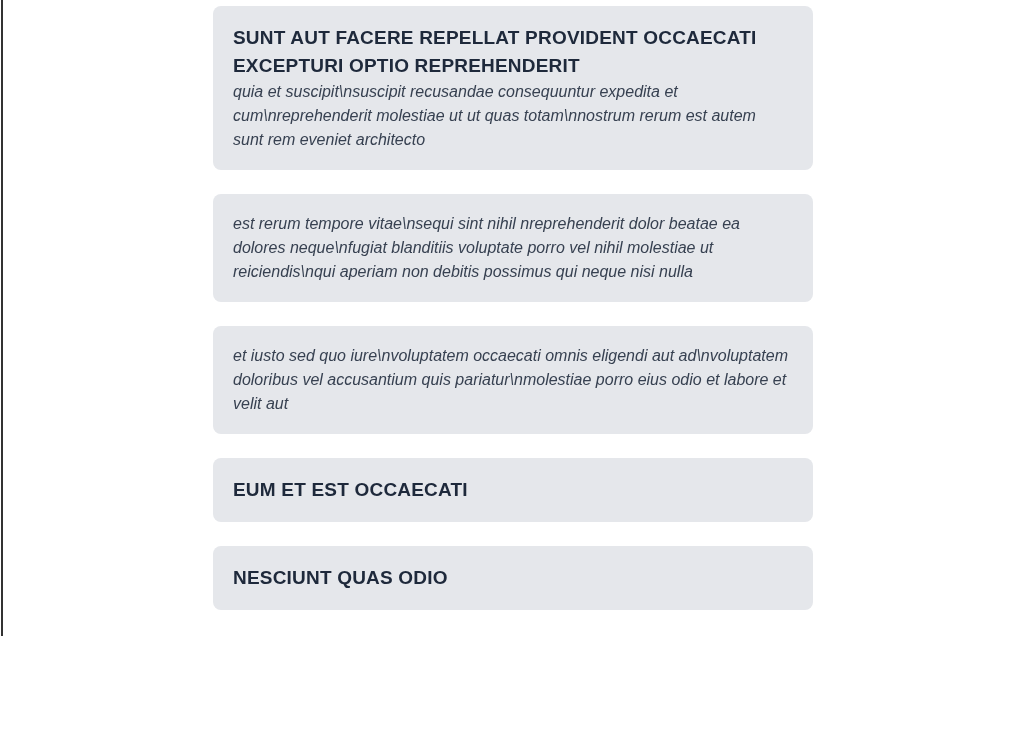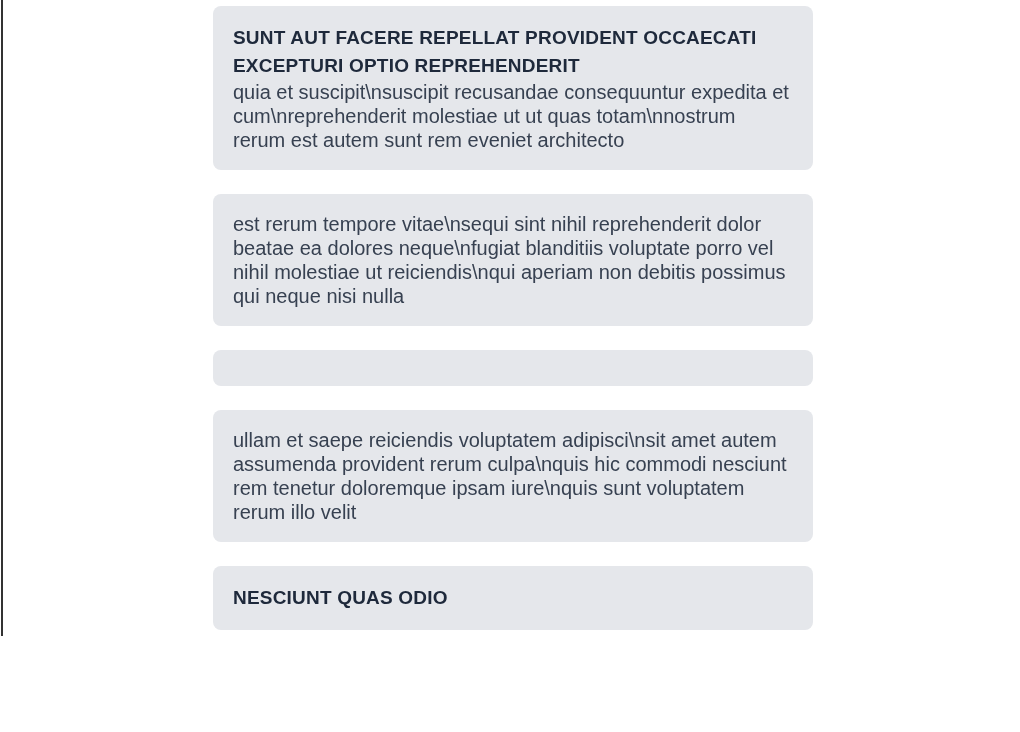--- a/index.html
+++ b/index.html
@@ -45,46 +45,48 @@
   }
   .post-title {
     font-size: 19px;
     font-weight: 700;
     line-height: 28px;
     color: var(--title-color);
     text-transform: uppercase;
     letter-spacing: 0.2px;
   }
   .post-body {
-    font-size: 20px;
+    font-size: 16px;
     font-weight: 400;
     line-height: 24px;
     color: var(--body-color);
+    font-style: italic;
   }
 </style>
 </head>
 <body>
 
 <div class="page">
   <div class="edge-line"></div>
   <div class="post-list">
   <div class="post-card">
     <div class="post-title">SUNT AUT FACERE REPELLAT PROVIDENT OCCAECATI EXCEPTURI OPTIO REPREHENDERIT</div>
     <div class="post-body">quia et suscipit\nsuscipit recusandae consequuntur expedita et cum\nreprehenderit molestiae ut ut quas totam\nnostrum rerum est autem sunt rem eveniet architecto</div>
   </div>
 
   <div class="post-card">
-    <div class="post-body">est rerum tempore vitae\nsequi sint nihil reprehenderit dolor beatae ea dolores neque\nfugiat blanditiis voluptate porro vel nihil molestiae ut reiciendis\nqui aperiam non debitis possimus qui neque nisi nulla</div>
+    <div class="post-body">est rerum tempore vitae\nsequi sint nihil nreprehenderit dolor beatae ea dolores neque\nfugiat blanditiis voluptate porro vel nihil molestiae ut reiciendis\nqui aperiam non debitis possimus qui neque nisi nulla</div>
   </div>
 
   <div class="post-card">
+    <div class="post-body">et iusto sed quo iure\nvoluptatem occaecati omnis eligendi aut ad\nvoluptatem doloribus vel accusantium quis pariatur\nmolestiae porro eius odio et labore et velit aut</div>
   </div>
 
   <div class="post-card">
-    <div class="post-body">ullam et saepe reiciendis voluptatem adipisci\nsit amet autem assumenda provident rerum culpa\nquis hic commodi nesciunt rem tenetur doloremque ipsam iure\nquis sunt voluptatem rerum illo velit</div>
+    <div class="post-title">EUM ET EST OCCAECATI</div>
   </div>
 
   <div class="post-card">
     <div class="post-title">NESCIUNT QUAS ODIO</div>
     <div class="post-body"></div>
   </div>
 </div>
 </div>
 
 </body></html>

